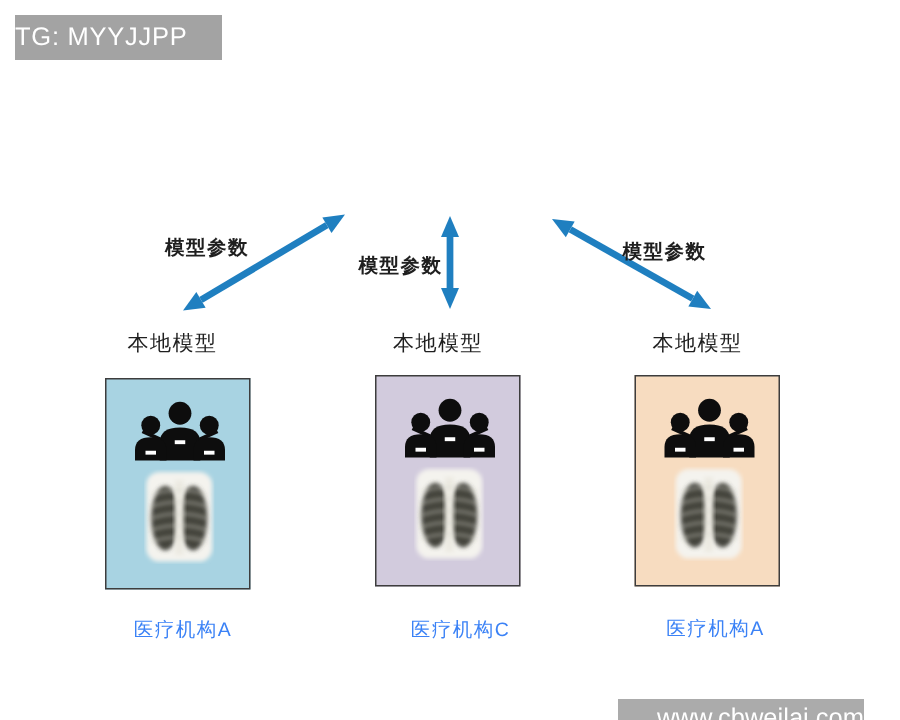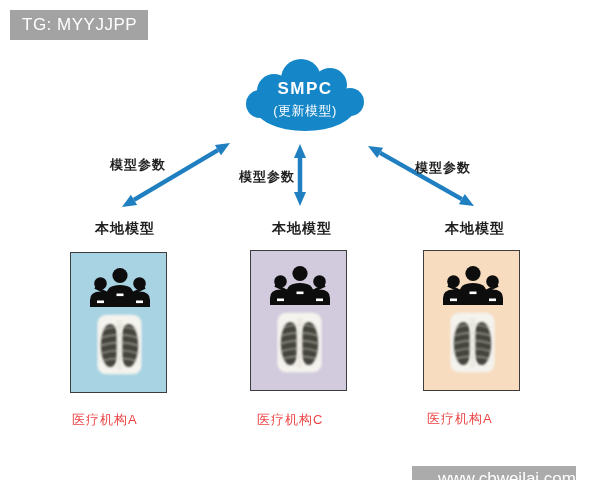--- a/index.html
+++ b/index.html
@@ -4,21 +4,21 @@
 <style>
   html,body { margin:0; padding:0; background:#ffffff; }
   .stage {
     position:relative; width:600px; height:480px; overflow:hidden;
     background:#ffffff;
     font-family:"Liberation Sans","DejaVu Sans",sans-serif;
     color:#222222;
   }
   .badge {
     position:absolute; left:10px; top:10px; width:138px; height:30px;
-    line-height:30px; padding-left:12px; box-sizing:border-box;
+    line-height:30px; box-sizing:border-box;
     color:#ffffff; font-size:17px; letter-spacing:.5px;
   }
   .cloud { position:absolute; left:238px; top:56px; width:134px; height:82px; }
   .cloud-svg { position:absolute; left:0; top:0; width:134px; height:82px; }
   .cloud-title {
     position:absolute; left:0; top:23px; width:134px; text-align:center;
     color:#ffffff; font-size:17px; font-weight:bold; letter-spacing:1.5px;
   }
   .cloud-subtitle {
     position:absolute; left:0; top:46px; width:134px; text-align:center;
@@ -26,38 +26,38 @@
   }
   .arrows { position:absolute; left:0; top:0; width:600px; height:480px; pointer-events:none; }
   .param-label {
     position:absolute; width:80px; text-align:center;
     font-size:13px; font-weight:700; color:#1f1f1f; letter-spacing:1px;
   }
   .param-left   { left:98px;  top:156px; }
   .param-center { left:227px; top:168px; }
   .param-right  { left:403px; top:159px; }
   .local-label {
-    position:absolute; width:80px; text-align:center;
-    font-size:14px; font-weight:700; color:#1f1f1f; letter-spacing:1px;
+    position:absolute; width:80px; 
+    font-size:14px; font-weight:400; color:#1f1f1f; letter-spacing:1px;
   }
   .local-a { left:85px;  top:220px; }
   .local-b { left:262px; top:220px; }
   .local-c { left:435px; top:220px; }
   .panel {
     position:absolute; width:97px; height:141px;
     border:1.5px solid #3d3d3d; box-sizing:border-box;
   }
   .panel-a { left:70px;  top:252px; }
   .panel-b { left:250px; top:250px; }
   .panel-c { left:423px; top:250px; }
   .people { position:absolute; left:16px; top:13px; width:66px; height:46px; }
   .xray   { position:absolute; left:25px; top:60px; width:47px; height:63px; }
   .inst-label {
-    position:absolute; width:100px; 
-    font-size:13px; color:#ef4444; letter-spacing:1px;
+    position:absolute; width:100px; text-align:center;
+    font-size:13px; color:#3b82f6; letter-spacing:1px;
   }
   .inst-a { left:72px;  top:411px; }
   .inst-b { left:257px; top:411px; }
   .inst-c { left:427px; top:410px; }
   .watermark {
     position:absolute; left:412px; top:466px; width:164px; height:25px;
     line-height:25px; text-align:right;
     color:#ffffff; font-size:17px;
   }
   .hidden-defs { position:absolute; width:0; height:0; }
@@ -96,34 +96,20 @@
           <path d="M5,33 Q24,27 43,33"></path>
           <path d="M5,41 Q24,35 43,41"></path>
           <path d="M5,49 Q24,43 43,49"></path>
         </g>
       </g>
     </defs>
   </svg>
 
   <div class="badge" style="background-color: rgb(163, 163, 163);">TG: MYYJJPP</div>
 
-  <div class="cloud">
-    <svg class="cloud-svg" viewBox="0 0 134 80" style="color: rgb(21, 134, 200);">
-      <g fill="currentColor">
-        <ellipse cx="67" cy="50" rx="50" ry="24"></ellipse>
-        <circle cx="36" cy="34" r="17"></circle>
-        <circle cx="63" cy="22" r="20"></circle>
-        <circle cx="92" cy="28" r="17"></circle>
-        <circle cx="112" cy="45" r="14"></circle>
-        <circle cx="22" cy="47" r="14"></circle>
-      </g>
-    </svg>
-    <div class="cloud-title">SMPC</div>
-    <div class="cloud-subtitle">(更新模型)</div>
-  </div>
 
   <svg class="arrows" viewBox="0 0 600 480" style="color: rgb(31, 127, 192);">
     <g fill="currentColor">
       <line x1="217.9" y1="150.1" x2="134" y2="199.9" stroke="currentColor" stroke-width="4.5"></line>
       <polygon points="122,207 130.9,194.7 137.1,205.1"></polygon>
       <polygon points="230,143 214.9,145 221,155.3"></polygon>
     </g>
     <g fill="currentColor">
       <line x1="300" y1="158" x2="300" y2="192" stroke="currentColor" stroke-width="4.5"></line>
       <polygon points="300,144 294,158 306,158"></polygon>

